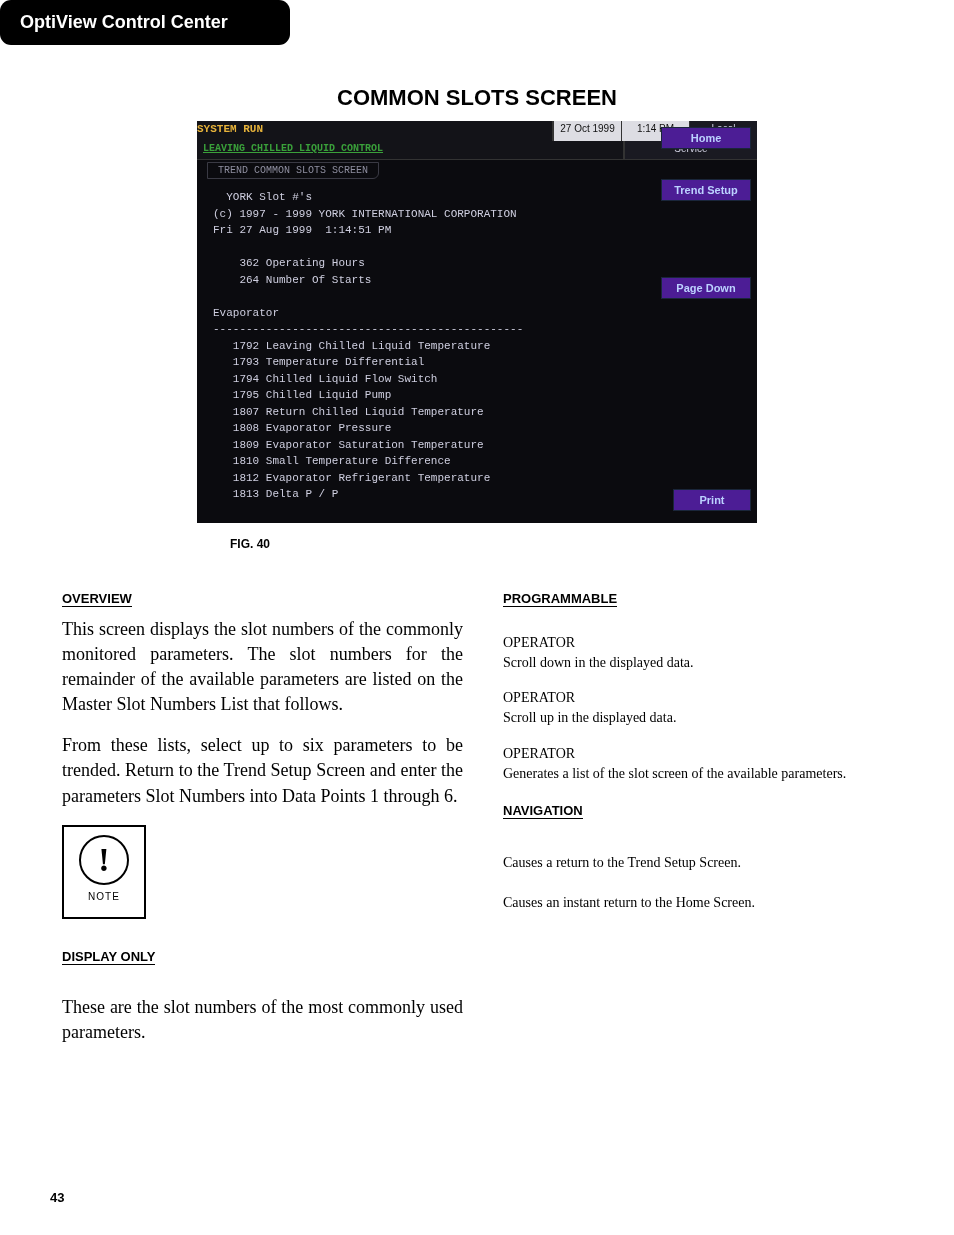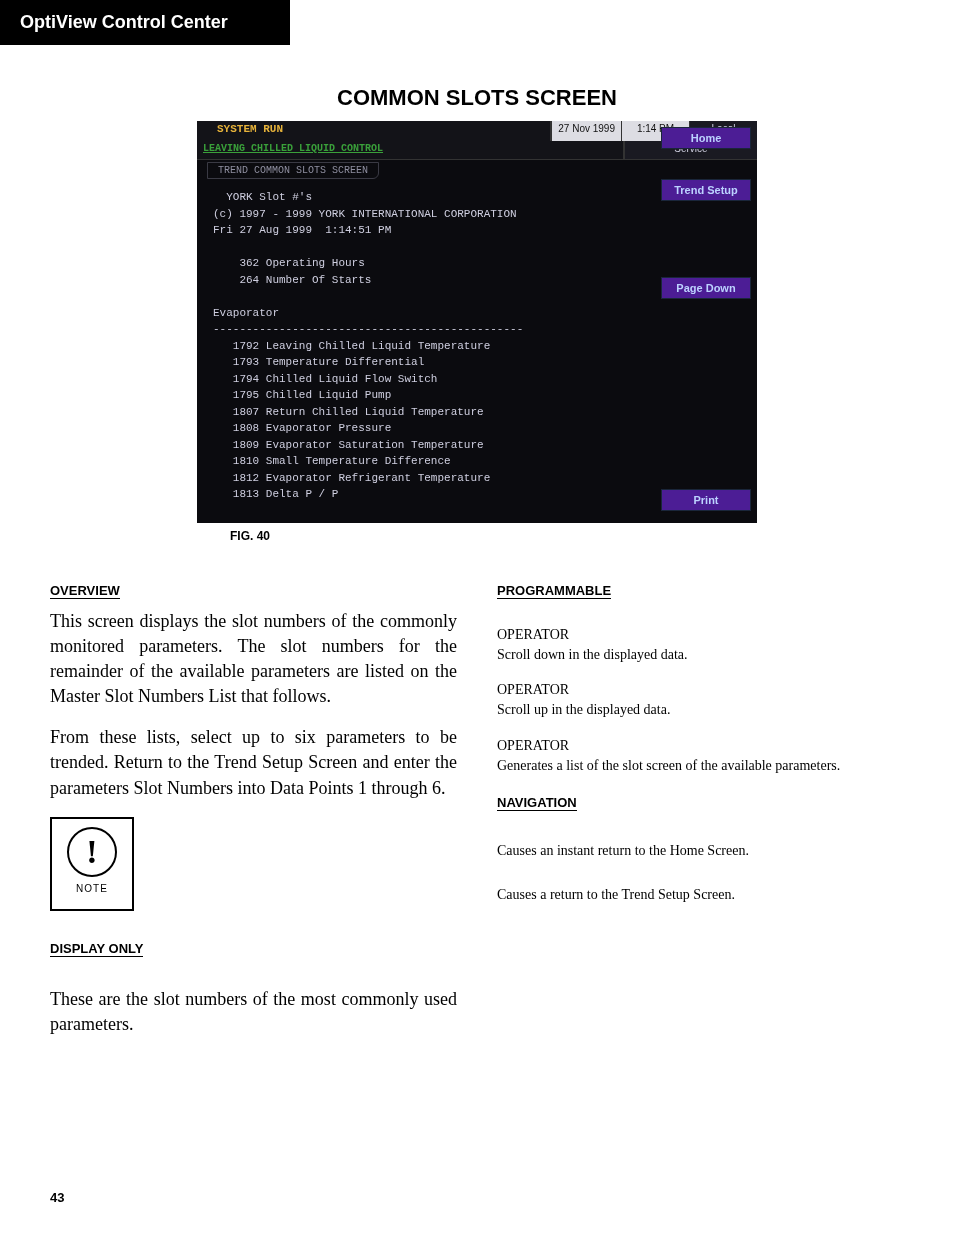--- a/index.html
+++ b/index.html
@@ -17,20 +17,21 @@
   }
   .header-band {
     background: #000;
     color: #fff;
     font-family: Arial, Helvetica, sans-serif;
     font-weight: bold;
     font-size: 18px;
     padding: 12px 20px;
     display: inline-block;
     width: 250px;
+    border-radius: 11px;
   }
   .page-title {
     font-family: Arial, Helvetica, sans-serif;
     font-weight: bold;
     font-size: 22px;
     text-align: center;
     margin: 40px 0 10px 0;
   }
   .screenshot-wrap {
     text-align: center;
@@ -52,21 +53,21 @@
     flex-direction: column;
     border-bottom: 1px solid #333;
   }
   .ss-row1 {
     display: flex;
     height: 20px;
   }
   .ss-status {
     color: #e6b23a;
     flex: 1;
-    padding: 2px 20px;
+    padding: 2px 0;
     font-weight: bold;
     background: #131318;
     border-right: 1px solid #333;
   }
   .ss-cell {
     background: #dddde3;
     color: #111;
     padding: 2px 6px;
     border-left: 1px solid #333;
     min-width: 55px;
@@ -120,32 +121,33 @@
     display: inline-block;
     border: 1px solid #3a3a44;
     border-radius: 0 0 6px 0;
     margin-left: 10px;
     margin-top: 2px;
   }
   .ss-print-wrap {
     position: absolute;
     right: 6px;
     bottom: 6px;
-    width: 90px;
+    width: 78px;
   }
   .fig-label {
     font-family: Arial, Helvetica, sans-serif;
     font-weight: bold;
     font-size: 12px;
-    margin: 6px 0 30px 180px;
+    margin: 14px 0 30px 180px;
     text-align: left;
   }
   .columns {
     display: flex;
     gap: 40px;
+    margin-left: 12px;
   }
   .col {
     flex: 1;
   }
   .sec-head {
     font-family: Arial, Helvetica, sans-serif;
     font-weight: bold;
     font-size: 13px;
     border-bottom: 1.5px solid #000;
     display: inline-block;
@@ -222,21 +224,21 @@
 <div class="page">
 
   <div class="page-title">COMMON SLOTS SCREEN</div>
 
   <div class="screenshot-wrap">
     <div class="screenshot">
 
       <div class="ss-topbar">
         <div class="ss-row1">
           <div class="ss-status">SYSTEM RUN</div>
-          <div class="ss-cell">27 Nov 1999</div>
+          <div class="ss-cell">27 Oct 1999</div>
           <div class="ss-cell">1:14 PM</div>
           <div class="ss-cell" style="background:#1a1a22;color:#cfcfe0;">Local</div>
         </div>
         <div class="ss-row2">
           <div class="ss-details">LEAVING CHILLED LIQUID CONTROL</div>
           <div class="ss-cell" style="background:#1a1a22;color:#cfcfe0;min-width:120px;">Service</div>
         </div>
       </div>
       <div class="ss-crumb">TREND COMMON SLOTS SCREEN</div>
 
@@ -297,21 +299,21 @@
       <div class="para-op">OPERATOR</div>
       <p class="para-desc">Scroll down in the displayed data.</p>
 
       <div class="para-op">OPERATOR</div>
       <p class="para-desc">Scroll up in the displayed data.</p>
 
       <div class="para-op">OPERATOR</div>
       <p class="para-desc">Generates a list of the slot screen of the available parameters.</p>
 
       <div style="margin-top:10px;"><span class="sec-head">NAVIGATION</span></div>
+      <p class="para-desc" style="margin-top:24px;">Causes a return to the Trend Setup Screen.</p>
       <p class="para-desc" style="margin-top:20px;">Causes an instant return to the Home Screen.</p>
-      <p class="para-desc" style="margin-top:24px;">Causes a return to the Trend Setup Screen.</p>
     </div>
   </div>
 
 </div>
 
 <div class="page-num">43</div>
 </div>
 
 </body></html>

